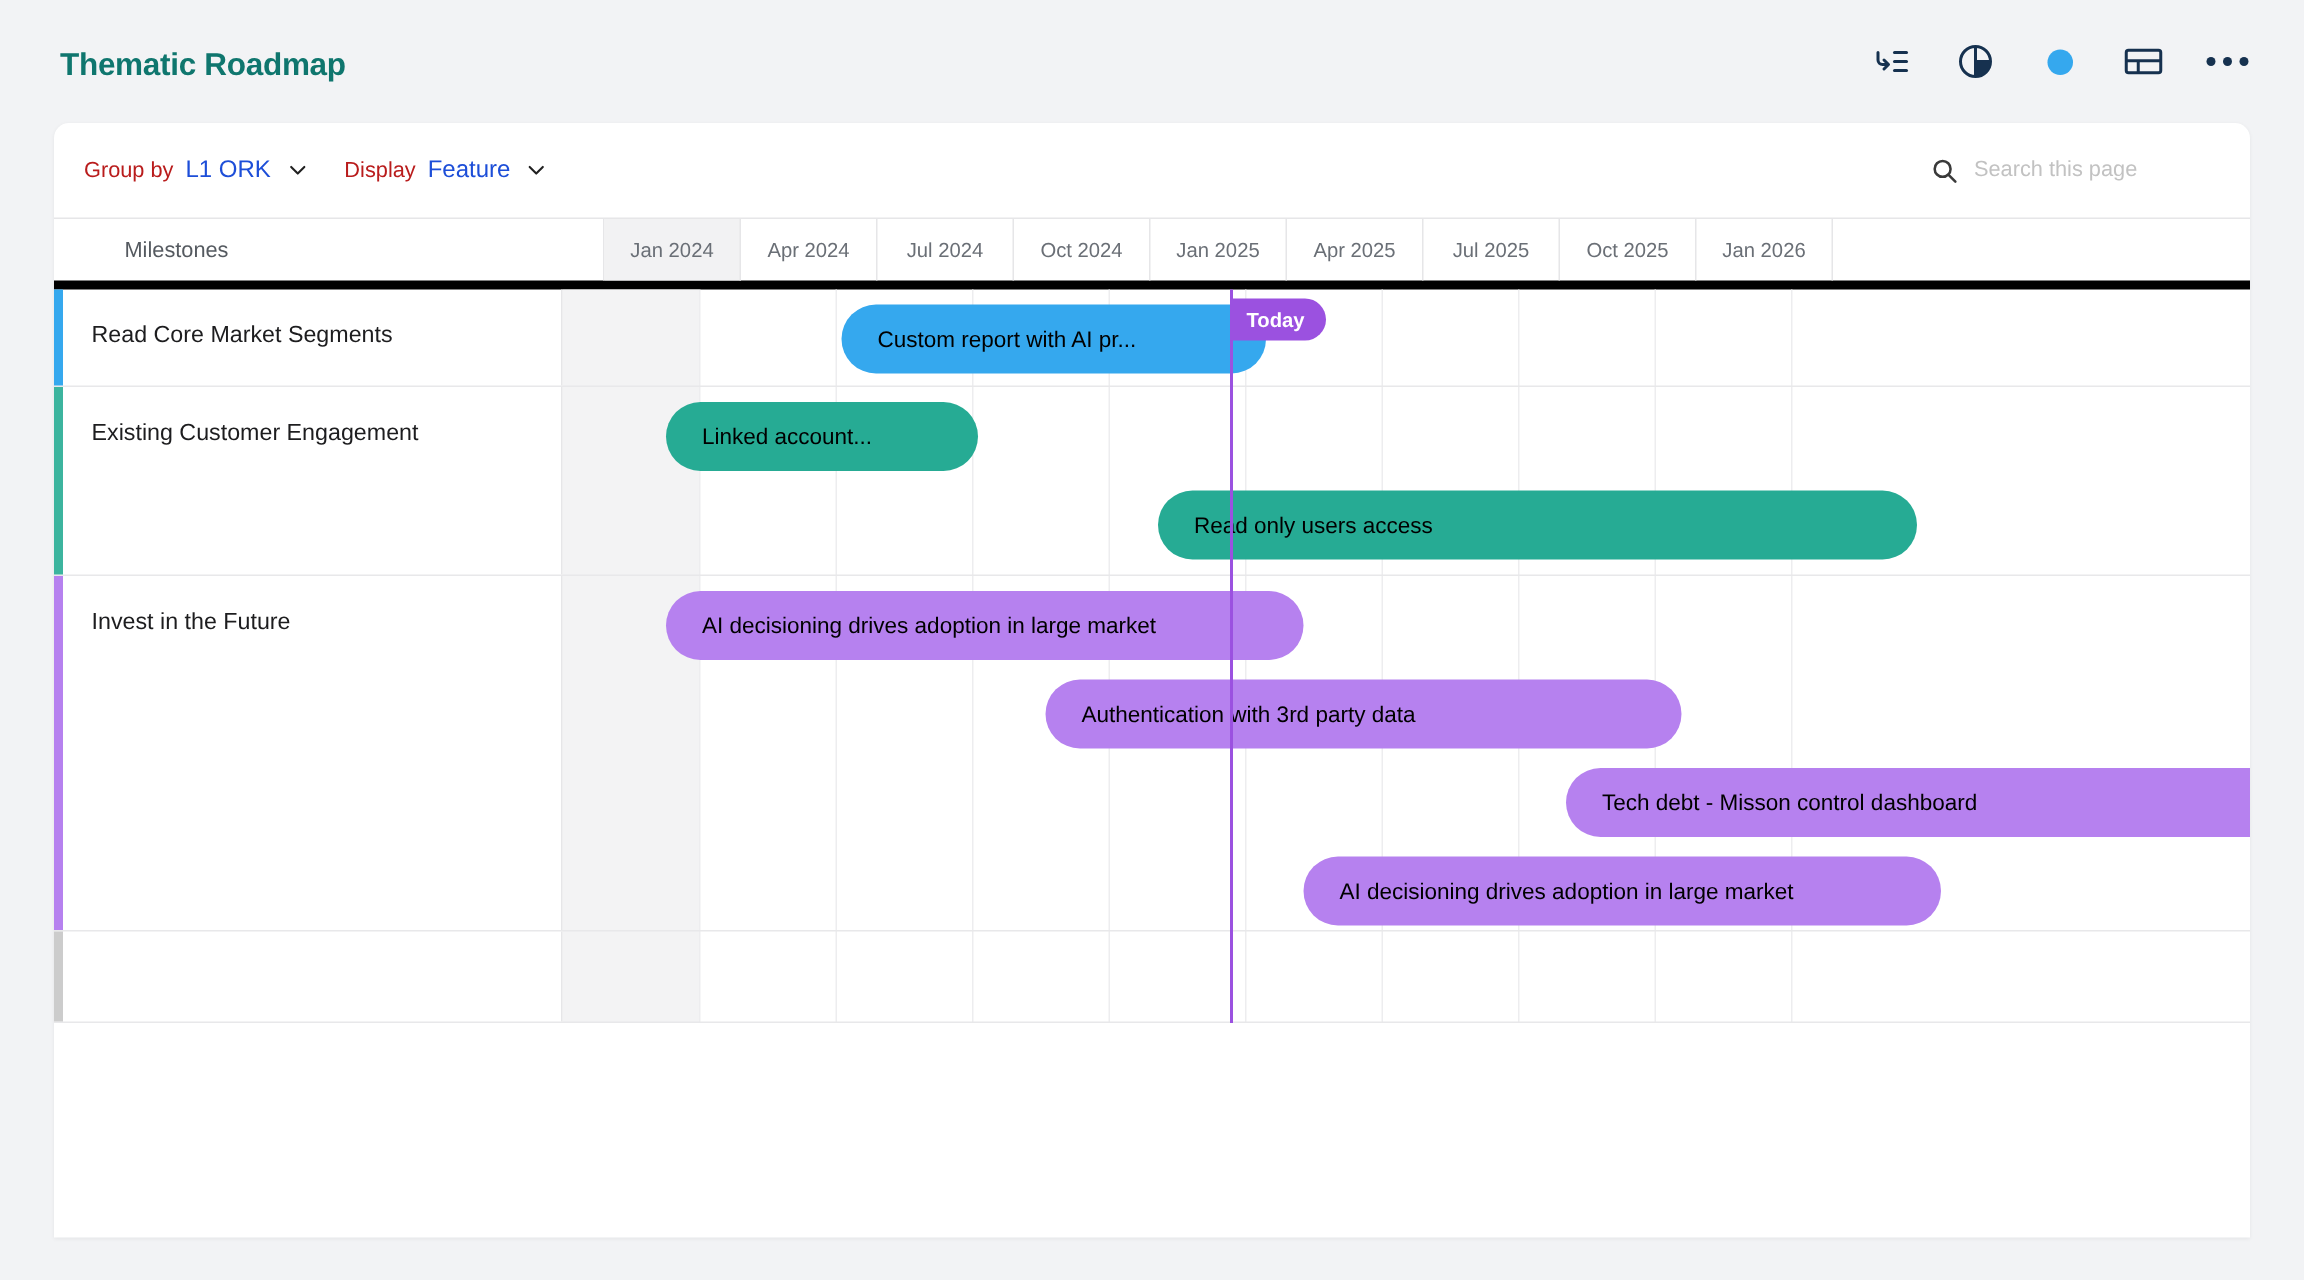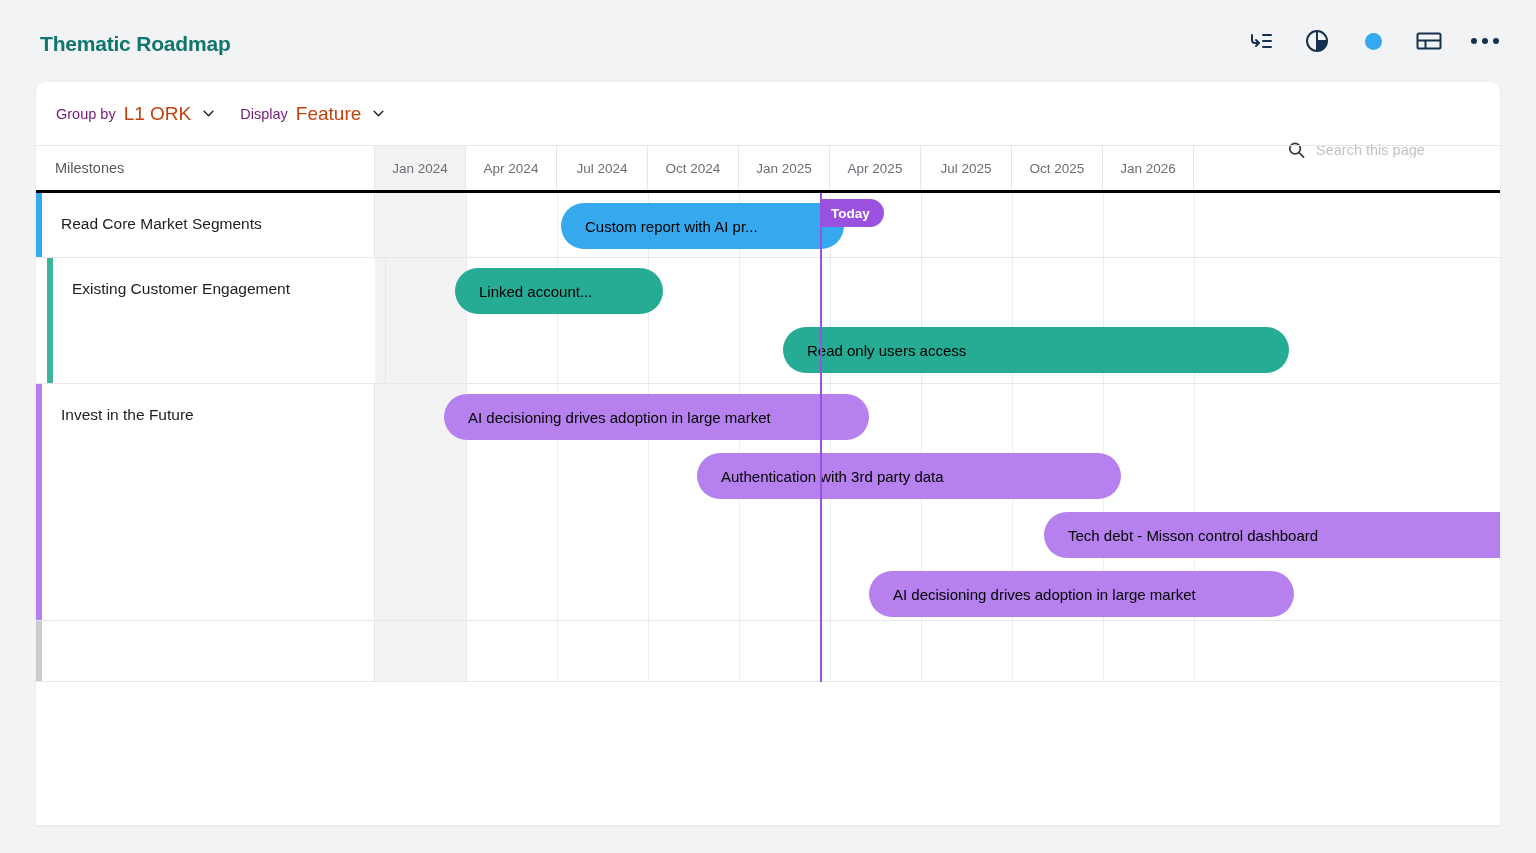--- a/index.html
+++ b/index.html
@@ -45,44 +45,45 @@
   }
 
   
   .controls {
     position: relative;
     height: 63px;
     display: flex; align-items: center;
     padding: 0 20px 0 20px;
   }
   .ctrl-group { display: flex; align-items: center; gap: 8px; margin-right: 26px; }
-  .ctrl-label { font-size: 14.5px; color: #701a75; }
-  .ctrl-value { font-size: 19px; color: #c2410c; }
+  .ctrl-label { font-size: 14.5px; color: #b91c1c; }
+  .ctrl-value { font-size: 16px; color: #1d4ed8; }
   .chev {
     width: 11px; height: 7px; margin-left: 4px; cursor: pointer;
   }
   .search-box {
     position: absolute; right: 24px; top: 50%; transform: translateY(-50%);
-    display: flex; align-items: center; gap: 11px; margin-top: 36px;
+    display: flex; align-items: center; gap: 11px;
   }
   .search-input {
     border: none; outline: none; background: transparent;
     font-family: "Liberation Sans", sans-serif;
     font-size: 14.5px; color: #444; width: 160px;
   }
   .search-input::placeholder { color: #c2c2c2; }
 
   
   .grid { position: relative; }
   .grid-head {
     position: relative;
     height: 48px;
     border-top: 1px solid #e6e6e8;
-    border-bottom: 3px solid #000000;
+    border-bottom: 6px solid #000000;
     display: flex;
+    padding-left: 28px;
   }
   .head-left {
     width: 339px; flex: none;
     display: flex; align-items: center;
     padding-left: 19px;
     font-size: 14.5px; color: #555a60;
     border-right: 1px solid #e6e6e8;
   }
   .head-months { display: flex; flex: 1; position: relative; }
   .month-cell {
@@ -259,21 +260,21 @@
         </div>
       <div class="today-line" id="today-line" style="left: 784px; background: rgb(155, 81, 224);"></div>
       <div class="today-flag" id="today-flag" style="left: 784px; top: 6px; background: rgb(155, 81, 224);">Today</div>
     <div class="row" style="height: 65px;">
           <div class="row-accent" style="background: rgb(53, 168, 238);"></div>
           <div class="row-label">Read Core Market Segments</div>
           <div class="row-track">
             <div class="bar" style="background: rgb(53, 168, 238); left: 186px; width: 283px; top: 10px;">Custom report with AI pr...</div>
           </div>
         </div>
-        <div class="row" style="height: 126px; padding-left: 11px;">
+        <div class="row" style="height: 126px;">
           <div class="row-accent" style="background: rgb(60, 180, 158);"></div>
           <div class="row-label">Existing Customer Engagement</div>
           <div class="row-track">
             <div class="bar" style="background: rgb(38, 171, 148); left: 69px; width: 208px; top: 10px;">Linked account...</div>
             <div class="bar" style="background: rgb(38, 171, 148); left: 397px; width: 506px; top: 69px;">Read only users access</div>
           </div>
         </div>
         <div class="row" style="height: 237px;">
           <div class="row-accent" style="background: rgb(182, 129, 239);"></div>
           <div class="row-label">Invest in the Future</div>

